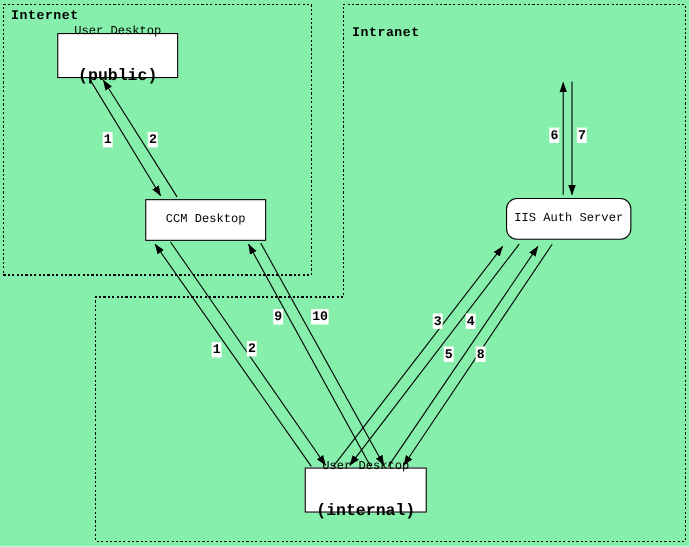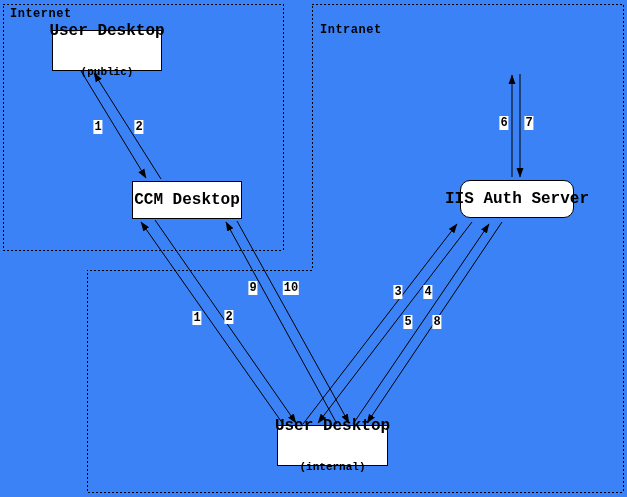--- a/index.html
+++ b/index.html
@@ -1,19 +1,19 @@
 <!DOCTYPE html>
 <html><head>
 <meta charset="utf-8">
 <style>
   html,body{margin:0;padding:0;background:#ffffff;}
   .canvas{
     position:relative;
     width:627px;height:497px;
-    background:#3b82f6;
+    background:#86efac;
     font-family:"Liberation Mono","DejaVu Sans Mono",monospace;
     color:#000;
     overflow:hidden;
   }
   .layer{position:absolute;left:0;top:0;}
   .zone-label{
     position:absolute;
     font-size:12px;font-weight:bold;
     letter-spacing:0.5px;
     white-space:nowrap;
@@ -22,22 +22,22 @@
   #zl-intranet{left:320px;top:23px;}
   .node{
     position:absolute;
     border:1px solid #000;
     background:#fff;
     display:flex;flex-direction:column;
     align-items:center;justify-content:center;
     text-align:center;
     line-height:1.15;
   }
-  .node .t{font-size:16px;font-weight:bold;white-space:nowrap;}
-  .node .s{font-size:11px;font-weight:bold;white-space:nowrap;margin-top:25px;}
+  .node .t{font-size:11px;font-weight:normal;white-space:nowrap;}
+  .node .s{font-size:15px;font-weight:bold;white-space:nowrap;margin-top:25px;}
   #n-udpub {left:52px; top:30px; width:108px;height:39px;}
   #n-ccm   {left:132px;top:181px;width:108px;height:36px;}
   #n-nt    {left:460px;top:31px; width:112px;height:38px;}
   #n-iis   {left:460px;top:180px;width:112px;height:36px;border-radius:10px;}
   #n-udint {left:277px;top:425px;width:109px;height:39px;}
   .num{
     position:absolute;
     font-size:12px;font-weight:bold;
     background:#fff;
     padding:0 1px;

